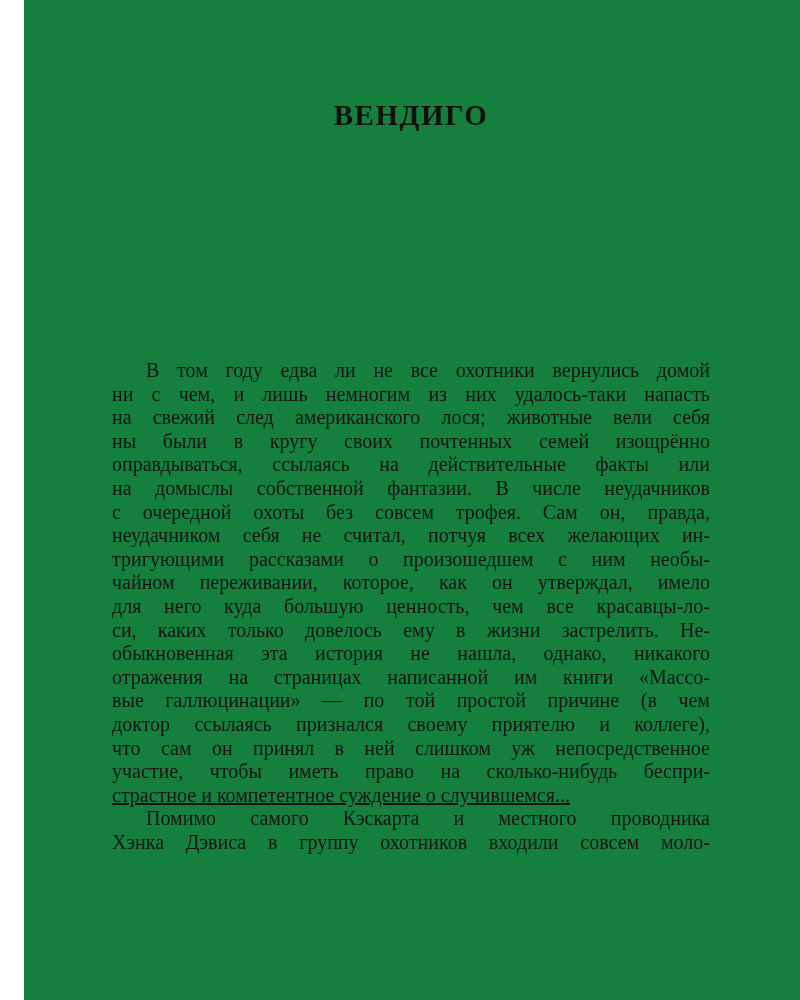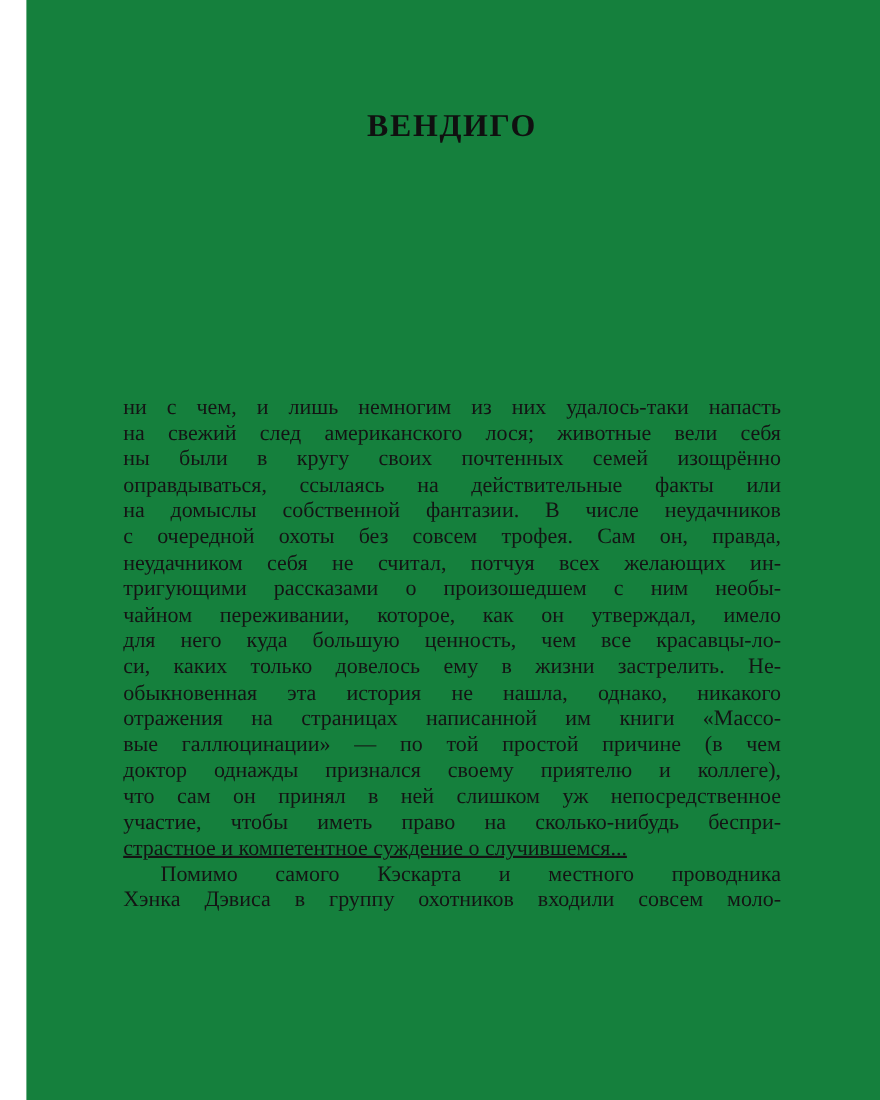--- a/index.html
+++ b/index.html
@@ -51,35 +51,36 @@
     text-decoration: underline;
   }
 </style>
 </head>
 <body>
 
 <div class="page">
   <h1 class="title">ВЕНДИГО</h1>
   <div class="body-text" id="body-container">
       <div class="paragraph">
+        <div class="line indent">В том году едва ли не все охотники вернулись домой</div>
         <div class="line">ни с чем, и лишь немногим из них удалось-таки напасть</div>
         <div class="line">на свежий след американского лося; животные вели себя</div>
         <div class="line">ны были в кругу своих почтенных семей изощрённо</div>
         <div class="line">оправдываться, ссылаясь на действительные факты или</div>
         <div class="line">на домыслы собственной фантазии. В числе неудачников</div>
         <div class="line">с очередной охоты без совсем трофея. Сам он, правда,</div>
         <div class="line">неудачником себя не считал, потчуя всех желающих ин-</div>
         <div class="line">тригующими рассказами о произошедшем с ним необы-</div>
         <div class="line">чайном переживании, которое, как он утверждал, имело</div>
         <div class="line">для него куда большую ценность, чем все красавцы-ло-</div>
         <div class="line">си, каких только довелось ему в жизни застрелить. Не-</div>
         <div class="line">обыкновенная эта история не нашла, однако, никакого</div>
         <div class="line">отражения на страницах написанной им книги «Массо-</div>
         <div class="line">вые галлюцинации» — по той простой причине (в чем</div>
-        <div class="line">доктор однажды признался своему приятелю и коллеге),</div>
+        <div class="line">доктор ссылаясь признался своему приятелю и коллеге),</div>
         <div class="line">что сам он принял в ней слишком уж непосредственное</div>
         <div class="line">участие, чтобы иметь право на сколько-нибудь беспри-</div>
         <div class="line para-end">страстное и компетентное суждение о случившемся...</div>
       </div>
       <div class="paragraph">
         <div class="line indent">Помимо самого Кэскарта и местного проводника</div>
         <div class="line">Хэнка Дэвиса в группу охотников входили совсем моло-</div>
       </div>
     </div>
 </div>

